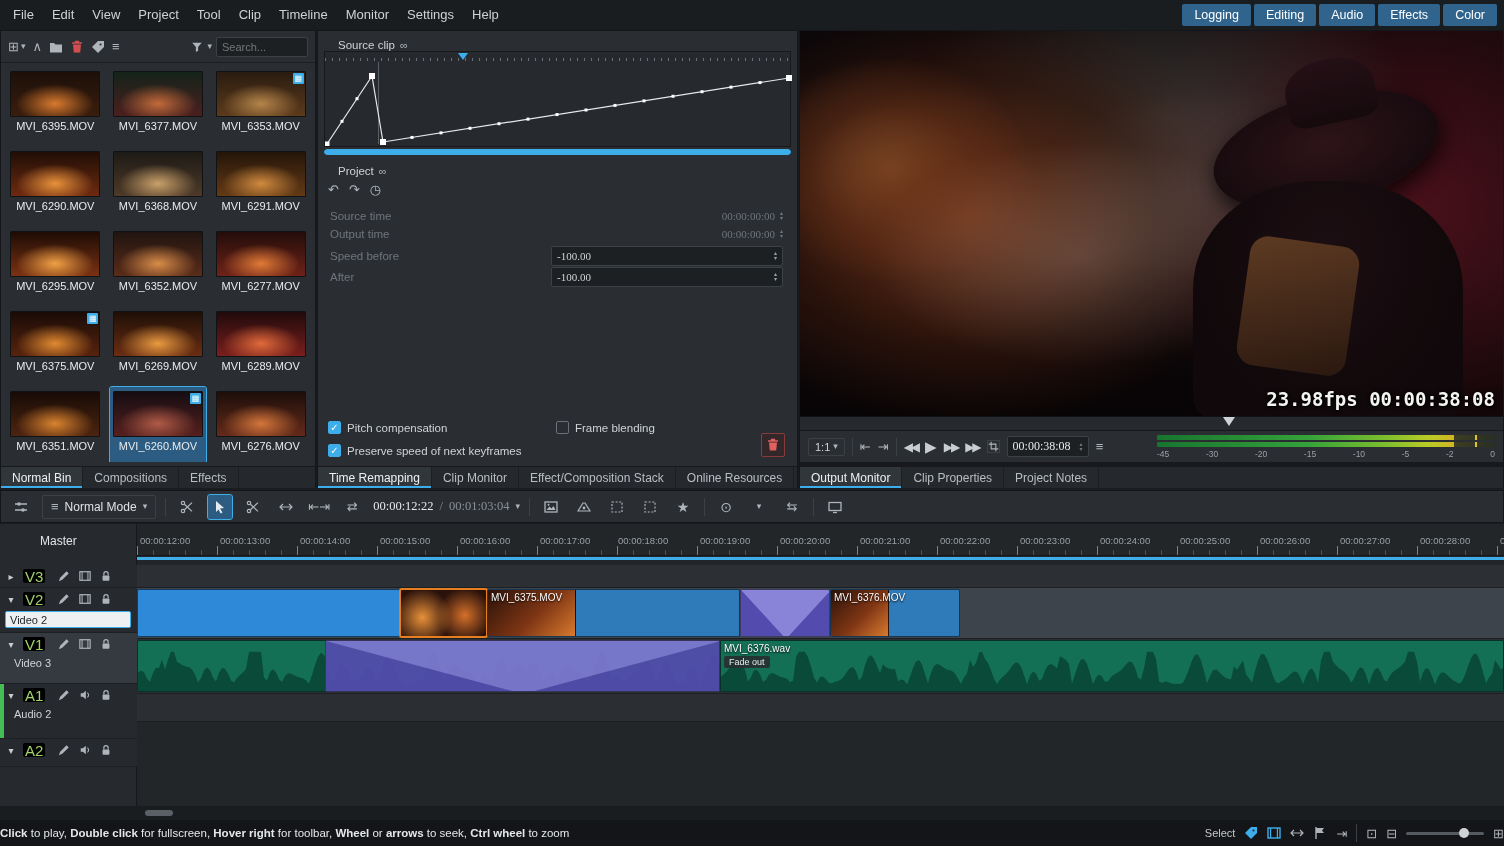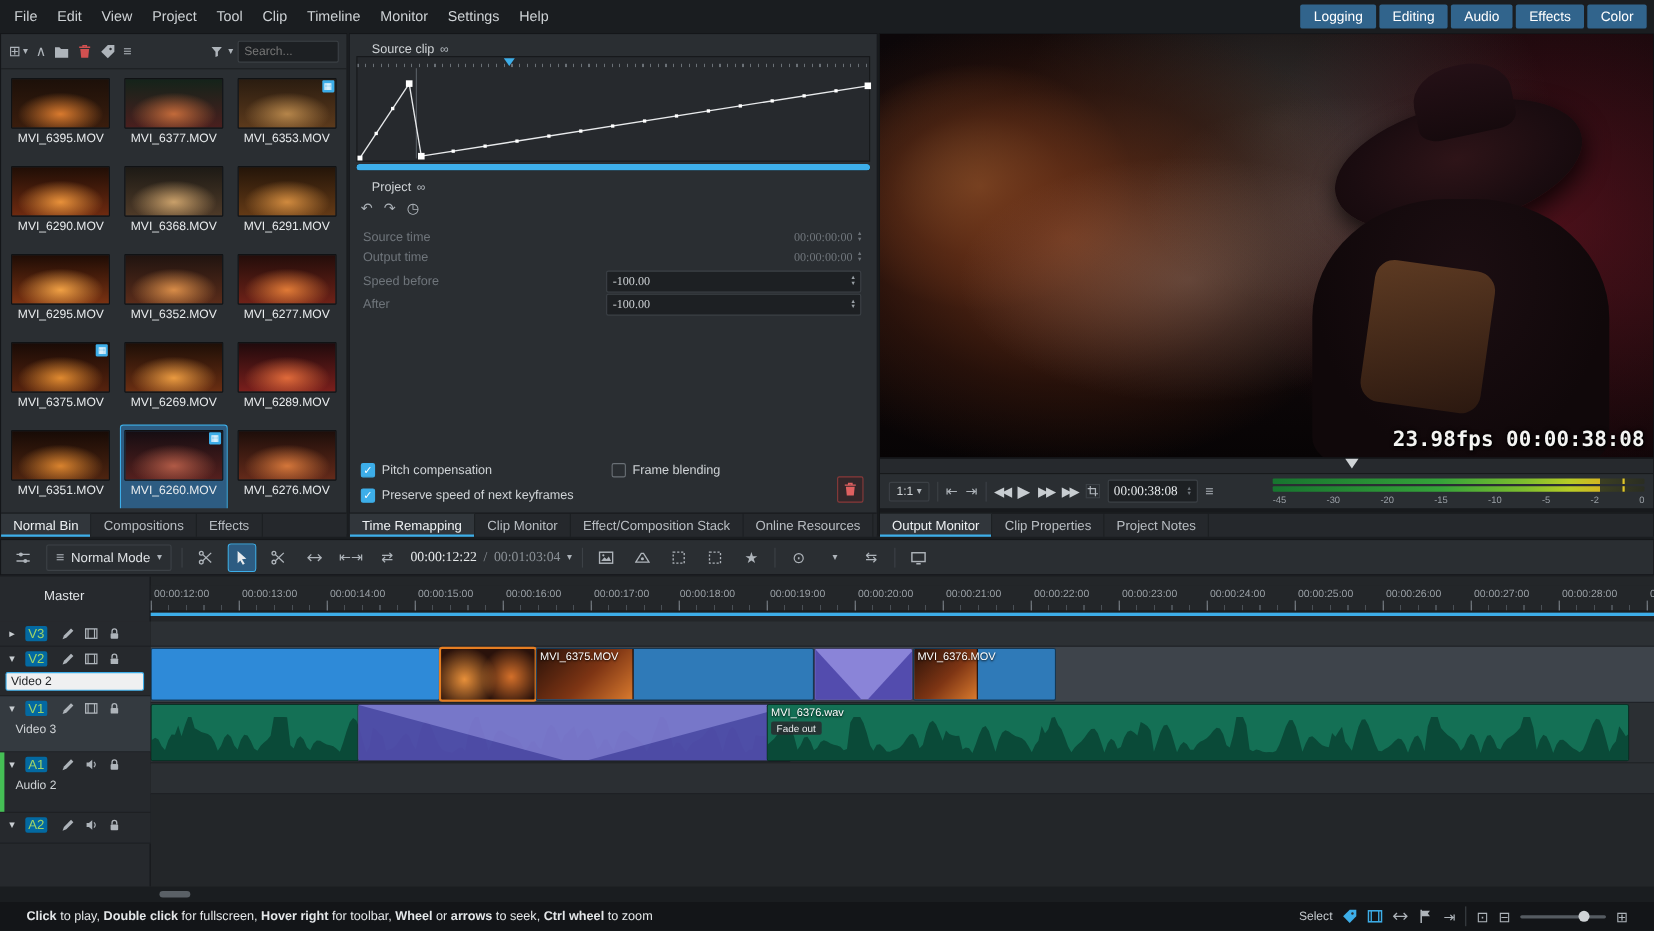--- a/index.html
+++ b/index.html
@@ -92,41 +92,41 @@
   #tl-zoomline{position:absolute;left:137px;right:0;top:33px;height:3px;background:#3daee9}
   #lanes{position:absolute;left:137px;right:0;top:41px}
   .lane{position:relative;border-bottom:1px solid #1d2023;background:#2c3034}
   .lane.audio{background:#2b2f33}
   .lane.active{background:#3e444b}
   #headrows{position:absolute;left:0;top:41px;width:137px}
   .th-row{position:relative;border-bottom:1px solid #1d2023;background:#26292d}
   .th-row.active{background:#343a40}
   .th-main{display:flex;align-items:center;gap:5px;height:22px;padding:0 4px}
   .chev{width:14px;text-align:center;color:#c8cdd1;font-size:10px}
-  .tbadge{min-width:20px;height:14px;background:#0369a1;border-radius:2px;color:#9fd468;font-size:12px;display:flex;align-items:center;justify-content:center;padding:0 2px}
+  .tbadge{min-width:20px;height:14px;background:#000000;border-radius:2px;color:#9fd468;font-size:15px;display:flex;align-items:center;justify-content:center;padding:0 2px}
   .thicons{display:flex;gap:9px;margin-left:8px}
   .tname{font-size:11px;color:#d0d4d7;padding:2px 0 0 14px}
   .tname-edit{position:absolute;left:5px;top:23px;width:126px;height:17px;background:#eff0f1;border:1px solid #3daee9;border-radius:2px;color:#232629;font-size:11px;padding:0 4px;font-family:inherit}
   .tstrip{position:absolute;left:0;top:0;bottom:0;width:4px;background:#45bf55}
   .clip{position:absolute;top:1px;bottom:1px;border-radius:2px;border:1px solid rgba(0,0,0,.55);overflow:hidden}
   .clip.video{background:#2f7ab8}
   .clip.video-bright{background:#2e8ad8}
   .clip.thumbs-focus{outline:2px solid #e67e22;outline-offset:-1px}
   .clip.transition{background:#8a84d8}
   .clip.audio{background:#147055}
   .clip.audio-cross{background:#7f78d2;opacity:.93}
   .clip-thumb{position:absolute;left:0;top:0;bottom:0}
   .clip-label{position:absolute;left:3px;top:2px;font-size:10px;color:#fff;text-shadow:0 1px 2px #000;white-space:nowrap}
   .clip-badge{position:absolute;left:3px;top:15px;font-size:9px;color:#e8ebed;background:rgba(40,44,48,.88);padding:1px 5px;border-radius:2px;white-space:nowrap}
   .wave{position:absolute;left:0;bottom:0}
 
   
   #hscroll{position:absolute;left:137px;top:808px;right:0;height:10px}
   #hscroll .pill{position:absolute;left:8px;top:2px;width:28px;height:6px;border-radius:3px;background:#5a6066}
-  #statusbar{position:absolute;left:0;top:820px;width:1504px;height:26px;background:#131518;display:flex;align-items:center;padding:0 24px;font-size:11.5px;color:#e4e7e9}
+  #statusbar{position:absolute;left:0;top:820px;width:1504px;height:26px;background:#131518;display:flex;align-items:center;padding:0 0;font-size:11.5px;color:#e4e7e9}
   #status-hint b{font-weight:bold}
   #status-right{margin-left:auto;display:flex;align-items:center;gap:9px}
   #status-right .lbl{color:#c3c8cc;font-size:11px}
   .sb-ic.blue{color:#3daee9}
   #zoom-slider{width:78px;height:3px;background:#555b61;border-radius:2px;position:relative}
   #zoom-slider i{position:absolute;top:-4px;left:68%;width:10px;height:10px;border-radius:50%;background:#cfd3d6}
 </style>
 </head>
 <body>
 
@@ -760,21 +760,21 @@
         <div class="lane audio" style="height: 55px;">
           <div class="clip audio" style="left: 0px; width: 583px;">
             <svg class="wave" width="583" height="53">
               <path d="M0 53L0 34.7L3 32.6L6 34.3L9 40.4L12 43.9L15 35.0L18 29.7L21 30.0L24 21.5L27 31.4L30 21.8L33 13.8L36 13.8L39 24.1L42 25.6L45 27.4L48 28.4L51 29.3L54 31.6L57 36.6L60 44.4L63 39.9L66 32.4L69 29.3L72 32.1L75 39.8L78 43.4L81 34.6L84 30.0L87 30.7L90 35.6L93 42.5L96 44.4L99 39.9L102 37.0L105 34.4L108 30.8L111 13.8L114 13.8L117 13.8L120 13.8L123 14.0L126 39.6L129 42.4L132 34.1L135 31.3L138 34.3L141 41.3L144 44.0L147 37.9L150 35.2L153 35.5L156 37.2L159 38.8L162 39.6L165 40.3L168 42.6L171 45.4L174 36.9L177 27.0L180 18.7L183 14.8L186 17.1L189 25.0L192 35.8L195 46.1L198 40.3L201 23.5L204 25.3L207 29.0L210 31.3L213 44.2L216 43.3L219 42.2L222 39.6L225 35.4L228 31.0L231 28.8L234 31.1L237 38.7L240 43.2L243 30.9L246 21.4L249 17.2L252 19.0L255 25.2L258 32.9L261 39.4L264 43.3L267 44.9L270 45.6L273 46.4L276 44.2L279 41.9L282 41.6L285 44.7L288 27.0L291 18.2L294 13.8L297 13.8L300 24.3L303 32.5L306 44.0L309 38.0L312 29.9L315 26.2L318 26.4L321 28.5L324 30.7L327 31.9L330 32.7L333 34.5L336 38.6L339 45.0L342 41.3L345 36.3L348 35.8L351 40.8L354 43.2L357 32.6L360 24.2L363 20.9L366 23.2L369 29.8L372 38.0L375 30.6L378 28.0L381 24.8L384 22.2L387 33.7L390 29.5L393 25.6L396 24.1L399 26.8L402 33.9L405 43.7L408 40.1L411 34.3L414 34.3L417 39.9L420 44.3L423 35.0L426 28.5L429 26.0L432 27.0L435 29.7L438 32.3L441 34.2L444 36.0L447 39.2L450 45.1L453 39.6L456 30.3L459 23.0L462 13.8L465 13.8L468 17.4L471 27.8L474 41.7L477 37.0L480 37.4L483 41.8L486 45.5L489 40.3L492 37.1L495 35.3L498 33.8L501 31.3L504 27.6L507 24.3L510 23.5L513 27.2L516 35.7L519 45.7L522 33.9L525 25.5L528 22.9L531 26.1L534 33.2L537 41.0L540 46.3L543 43.6L546 43.7L549 30.2L552 31.0L555 31.0L558 30.9L561 46.0L564 41.4L567 33.8L570 25.0L573 18.1L576 16.0L579 20.0L582 29.4L583 53Z" fill="#0a4a38"></path>
             </svg>
           </div>
           <div class="clip audio-cross" style="left: 188px; width: 395px;"><svg width="395" height="53">
               <polygon points="0,0 197.5,53 0,53" fill="#534cae"></polygon>
               <polygon points="395,0 197.5,53 395,53" fill="#534cae"></polygon>
             </svg></div>
-          <div class="clip audio" style="left: 560px; width: 784px;">
+          <div class="clip audio" style="left: 583px; width: 784px;">
             <svg class="wave" width="784" height="53">
               <path d="M0 53L0 38.8L3 36.1L6 33.3L9 29.3L12 24.5L15 20.4L18 19.5L21 23.4L24 32.1L27 43.5L30 39.2L33 32.5L36 31.7L39 36.3L42 44.0L45 41.7L48 36.6L51 35.0L54 36.0L57 37.8L60 39.1L63 39.8L66 40.8L69 44.0L72 42.8L75 18.9L78 13.8L81 13.8L84 13.8L87 19.2L90 28.4L93 39.5L96 44.4L99 39.1L102 38.5L105 41.3L108 45.1L111 45.3L114 43.8L117 43.1L120 41.6L123 38.4L126 33.8L129 29.9L132 29.0L135 33.1L138 42.2L141 39.0L144 27.2L147 19.3L150 17.2L153 20.7L156 27.7L159 35.3L162 26.2L165 29.3L168 30.4L171 31.2L174 30.9L177 43.3L180 41.5L183 42.2L186 46.6L189 38.9L192 30.1L195 23.5L198 21.9L201 26.5L204 36.2L207 45.3L210 34.8L213 28.1L216 25.9L219 27.0L222 29.3L225 31.2L228 32.1L231 33.1L234 35.6L237 40.5L240 45.9L243 39.3L246 35.5L249 22.1L252 28.7L255 24.9L258 14.6L261 13.8L264 21.0L267 25.0L270 32.5L273 40.7L276 45.9L279 41.6L282 38.7L285 36.0L288 32.4L291 28.1L294 24.8L297 24.5L300 28.7L303 37.0L306 46.2L309 37.6L312 33.6L315 35.6L318 42.7L321 41.0L324 32.4L327 27.2L330 26.0L333 27.8L336 30.6L339 18.3L342 20.0L345 22.1L348 26.1L351 45.5L354 36.5L357 27.5L360 21.5L363 20.9L366 26.1L369 35.6L372 45.9L375 39.6L378 36.6L381 38.5L384 43.7L387 43.6L390 39.0L393 36.4L396 34.9L399 33.1L402 30.1L405 26.4L408 23.6L411 24.2L414 29.5L417 39.4L420 41.6L423 30.6L426 13.8L429 13.8L432 13.8L435 21.1L438 43.3L441 45.0L444 43.4L447 44.1L450 45.3L453 45.9L456 45.7L459 45.9L462 44.8L465 39.1L468 30.9L471 22.4L474 16.8L477 16.6L480 22.6L483 33.3L486 45.3L489 38.0L492 32.3L495 31.4L498 33.8L501 37.1L504 39.5L507 40.7L510 41.3L513 28.3L516 31.8L519 26.9L522 22.6L525 36.3L528 40.2L531 44.4L534 33.1L537 22.6L540 16.3L543 15.9L546 21.0L549 29.3L552 37.9L555 44.5L558 45.0L561 43.0L564 41.3L567 38.8L570 35.6L573 33.4L576 34.0L579 38.5L582 46.3L585 38.2L588 31.9L591 30.6L594 35.4L597 44.9L600 22.4L603 13.8L606 13.8L609 13.8L612 23.9L615 27.3L618 30.2L621 32.2L624 34.4L627 38.3L630 44.5L633 40.8L636 33.4L639 29.2L642 30.3L645 36.8L648 46.6L651 37.1L654 30.9L657 30.1L660 34.5L663 42.0L666 43.4L669 37.4L672 33.8L675 31.8L678 29.8L681 27.0L684 23.7L687 13.8L690 13.8L693 13.8L696 23.6L699 43.7L702 34.4L705 29.9L708 31.5L711 38.0L714 46.5L717 38.9L720 34.7L723 34.4L726 36.7L729 39.8L732 42.2L735 43.8L738 45.8L741 43.5L744 36.9L747 28.3L750 20.2L753 15.5L756 16.4L759 23.2L762 34.0L765 45.3L768 39.4L771 35.8L774 22.3L777 26.6L780 31.4L783 28.8L784 53Z" fill="#0a4a38"></path>
             </svg>
             <span class="clip-label">MVI_6376.wav</span>
             <span class="clip-badge">Fade out</span>
           </div>
         </div>
         <div class="lane audio" style="height: 28px;"></div>
       </div>
   </div>

